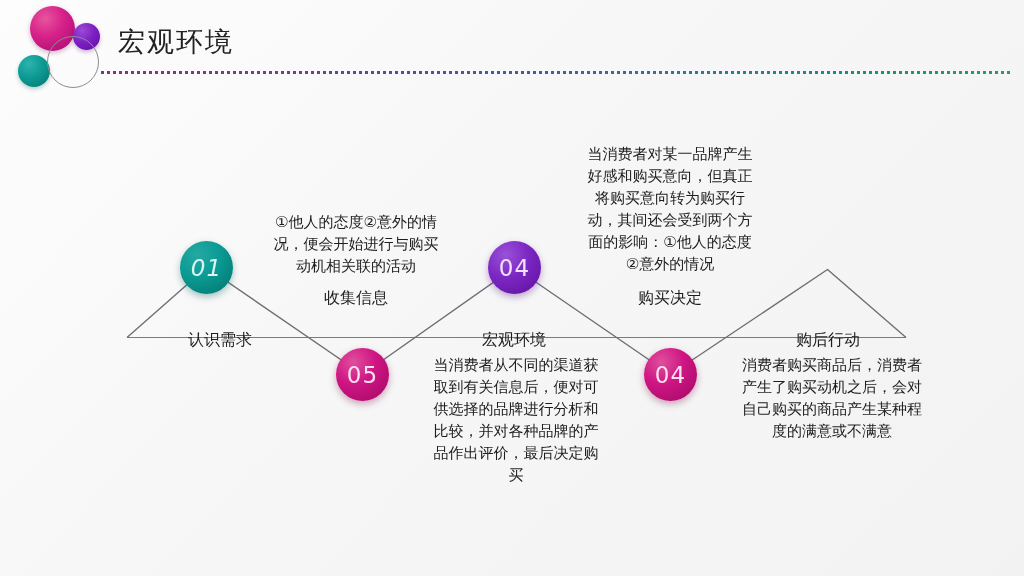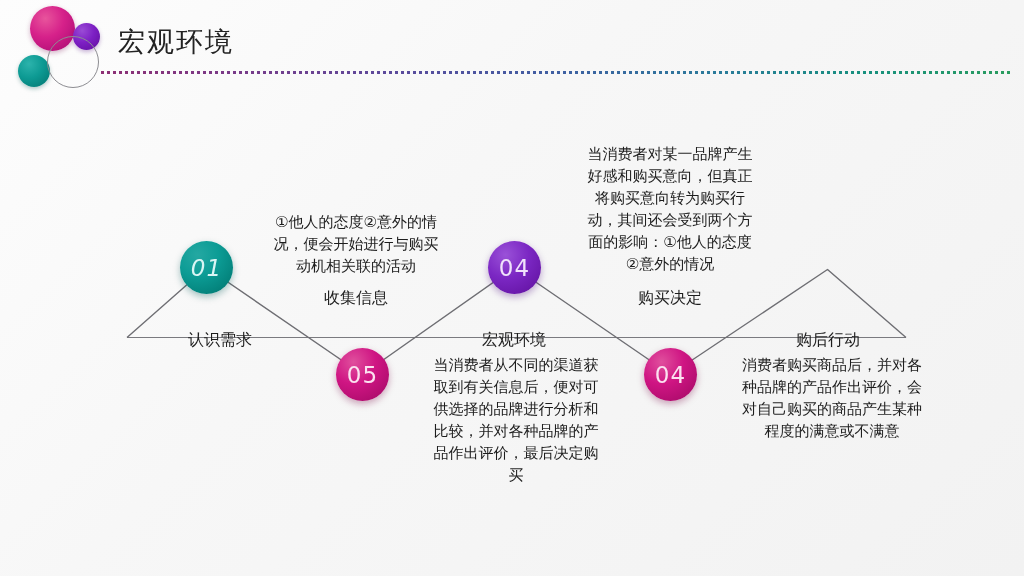--- a/index.html
+++ b/index.html
@@ -190,15 +190,15 @@
 
   <div class="stage-label" id="label-1">认识需求</div>
   <div class="stage-label" id="label-2">收集信息</div>
   <div class="stage-label" id="label-3">宏观环境</div>
   <div class="stage-label" id="label-4">购买决定</div>
   <div class="stage-label" id="label-5">购后行动</div>
 
   <div class="desc" id="desc-1">①他人的态度②意外的情况，便会开始进行与购买动机相关联的活动</div>
   <div class="desc" id="desc-2">当消费者从不同的渠道获取到有关信息后，便对可供选择的品牌进行分析和比较，并对各种品牌的产品作出评价，最后决定购买</div>
   <div class="desc" id="desc-3">当消费者对某一品牌产生好感和购买意向，但真正将购买意向转为购买行动，其间还会受到两个方面的影响：①他人的态度②意外的情况</div>
-  <div class="desc" id="desc-4">消费者购买商品后，并对各种品牌的产品作出评价，会对自己购买的商品产生某种程度的满意或不满意</div>
+  <div class="desc" id="desc-4">消费者购买商品后，消费者产生了购买动机之后，会对自己购买的商品产生某种程度的满意或不满意</div>
 
 </div>
 
 </body></html>

